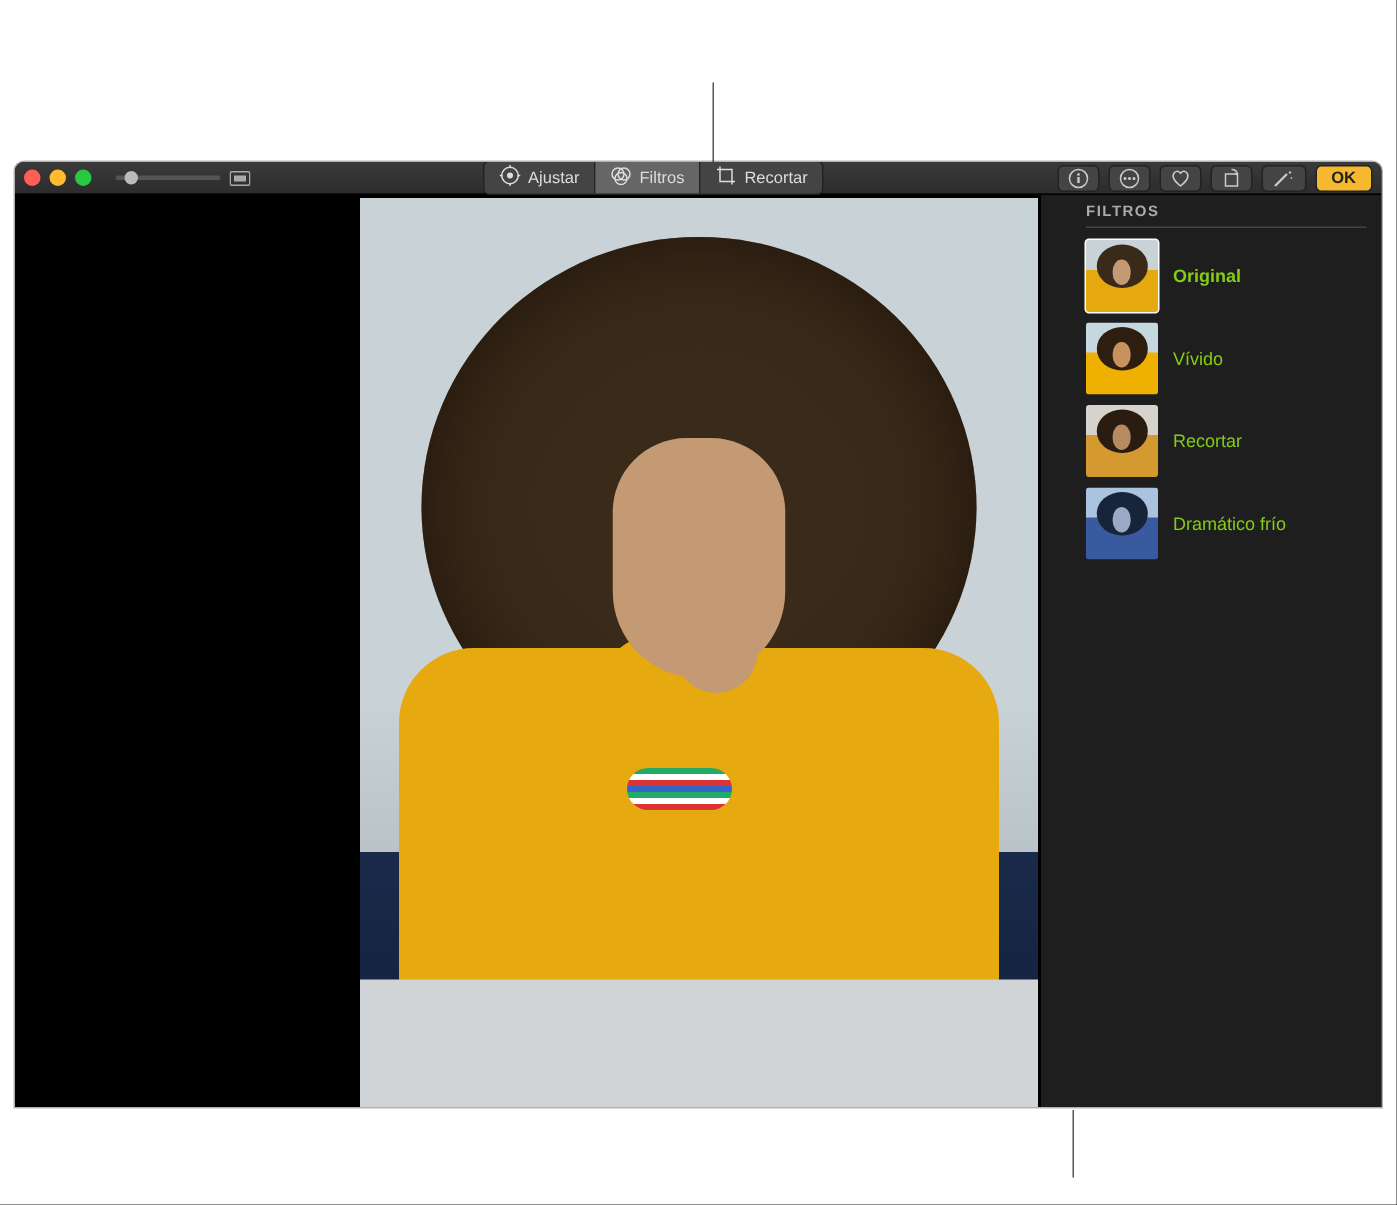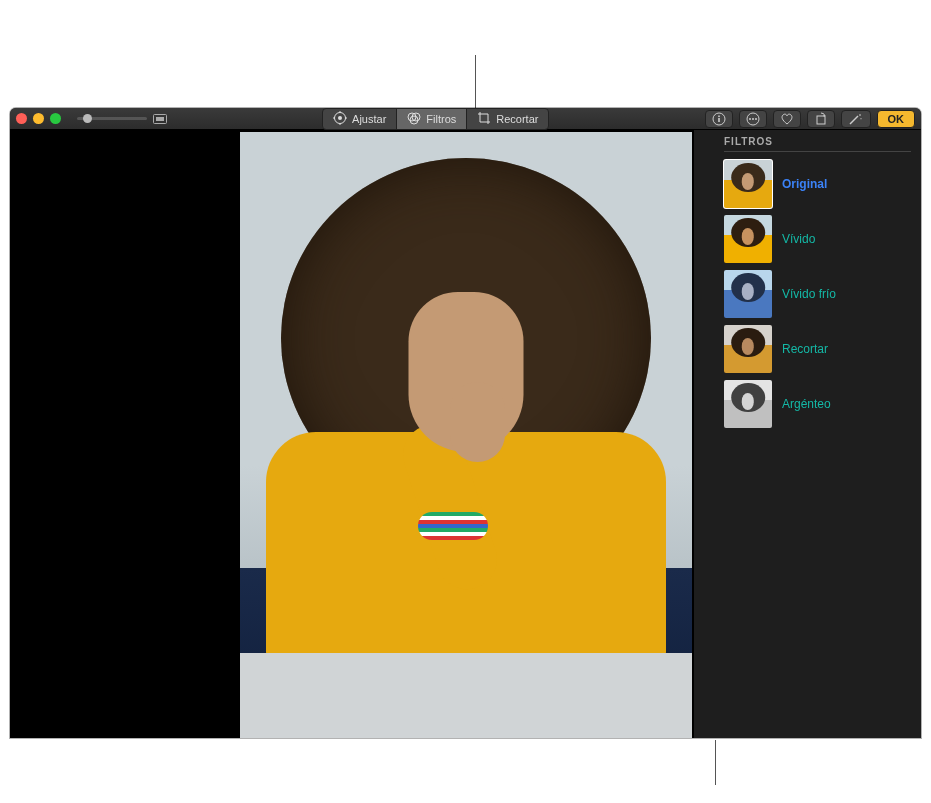--- a/index.html
+++ b/index.html
@@ -157,22 +157,22 @@
   }
   .thumb {
     width:48px; height:48px; border-radius:2px; position:relative; overflow:hidden;
     flex-shrink:0;
   }
   .thumb.selected { outline:2px solid #fff; outline-offset:-1px; }
   .t-sky{position:absolute; inset:0; height:60%;}
   .t-body{position:absolute; bottom:0; left:0; right:0; height:58%;}
   .t-hair{position:absolute; left:50%; top:6%; transform:translateX(-50%); width:70%; height:60%; border-radius:50%;}
   .t-face{position:absolute; left:50%; top:28%; transform:translateX(-50%); width:26%; height:34%; border-radius:50%;}
-  .filter-label { font-size:12px; color:#14b8a6; }
-  .filter-row.selected .filter-label { color:#3b82f6; font-weight:600; }
+  .filter-label { font-size:12px; color:#84cc16; }
+  .filter-row.selected .filter-label { color:#84cc16; font-weight:600; }
 </style>
 </head>
 <body>
 
 <div class="callout-top"></div>
 <div class="callout-bracket-main"></div>
 <div class="callout-bracket-sub"></div>
 <div class="callout-bottom"></div>
 
 <div class="app-window">
@@ -301,42 +301,33 @@
             <div class="thumb">
               <div class="t-sky" style="background:#c5d8e0"></div>
               <div class="t-body" style="background:#f0b000"></div>
               <div class="t-hair" style="background:#2e1e10"></div>
               <div class="t-face" style="background:#c8925f"></div>
             </div>
             <span class="filter-label">Vívido</span>
           </div>
           <div class="filter-row">
             <div class="thumb">
-              <div class="t-sky" style="background:#b8d6ec"></div>
-              <div class="t-body" style="background:#4a78c0"></div>
-              <div class="t-hair" style="background:#22304a"></div>
-              <div class="t-face" style="background:#a8b0c4"></div>
-            </div>
-            <span class="filter-label">Vívido frío</span>
-          </div>
-          <div class="filter-row">
-            <div class="thumb">
               <div class="t-sky" style="background:#d6d2cc"></div>
               <div class="t-body" style="background:#d49a30"></div>
               <div class="t-hair" style="background:#2a1c10"></div>
               <div class="t-face" style="background:#b88a60"></div>
             </div>
             <span class="filter-label">Recortar</span>
           </div>
           <div class="filter-row">
             <div class="thumb">
-              <div class="t-sky" style="background:#e4e4e4"></div>
-              <div class="t-body" style="background:#c0c0c0"></div>
-              <div class="t-hair" style="background:#404040"></div>
-              <div class="t-face" style="background:#d4d4d4"></div>
+              <div class="t-sky" style="background:#aac4e0"></div>
+              <div class="t-body" style="background:#3a5aa0"></div>
+              <div class="t-hair" style="background:#18243a"></div>
+              <div class="t-face" style="background:#9aaac4"></div>
             </div>
-            <span class="filter-label">Argénteo</span>
+            <span class="filter-label">Dramático frío</span>
           </div>
         </div>
     </div>
   </div>
 
 </div>
 
 </body></html>

